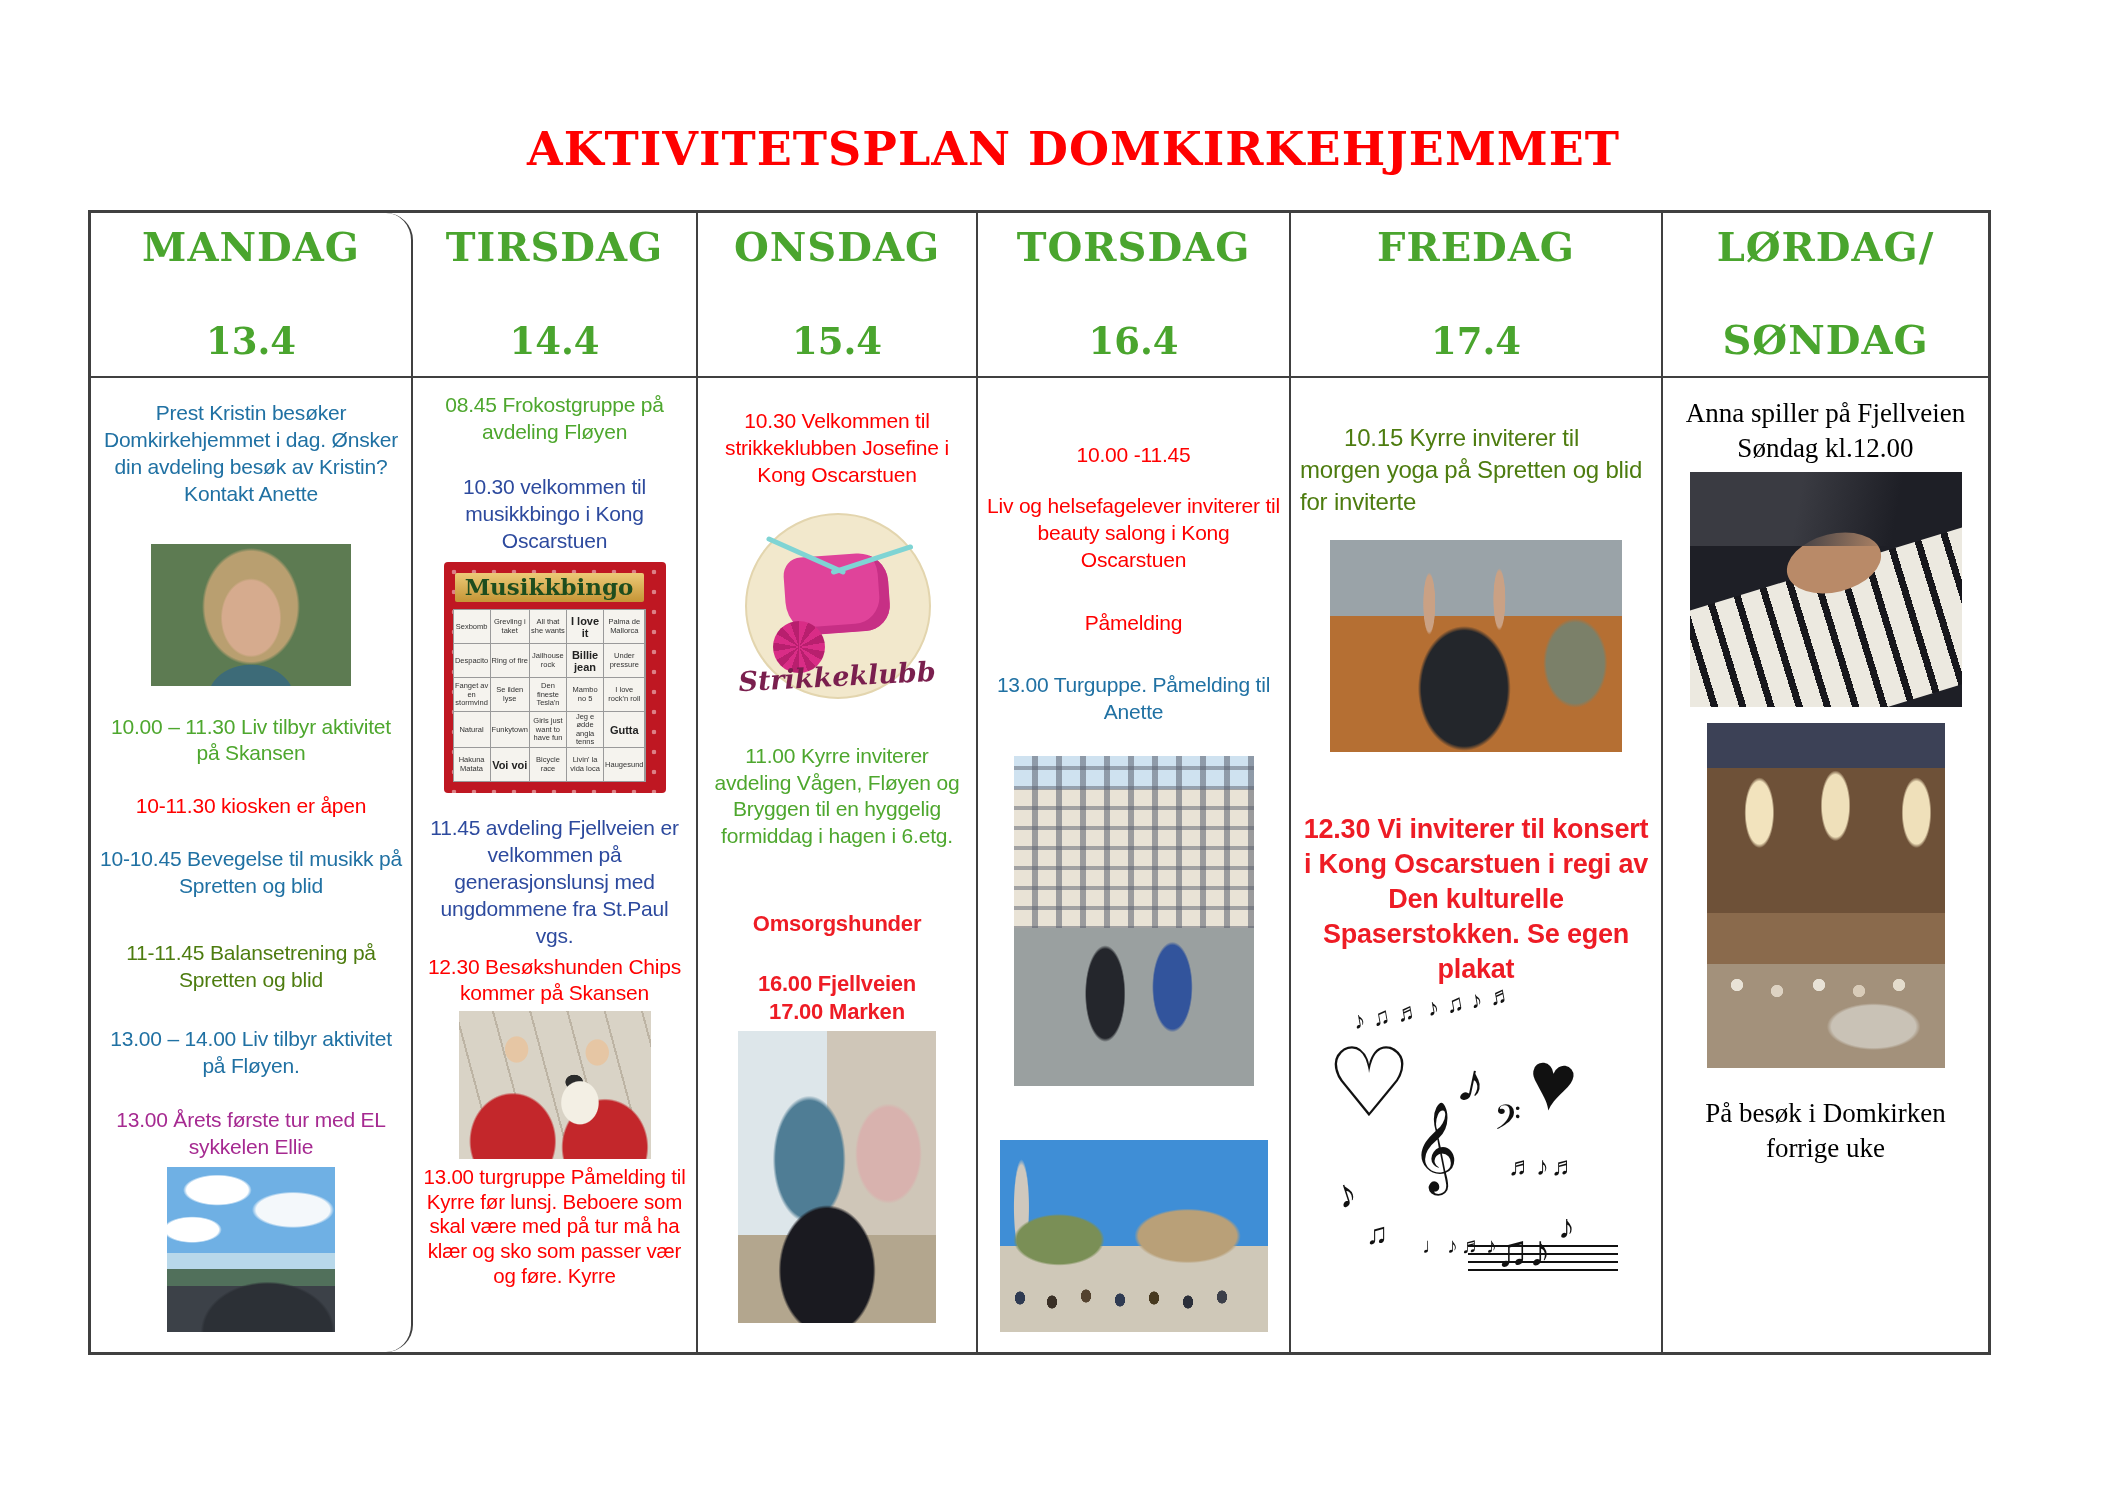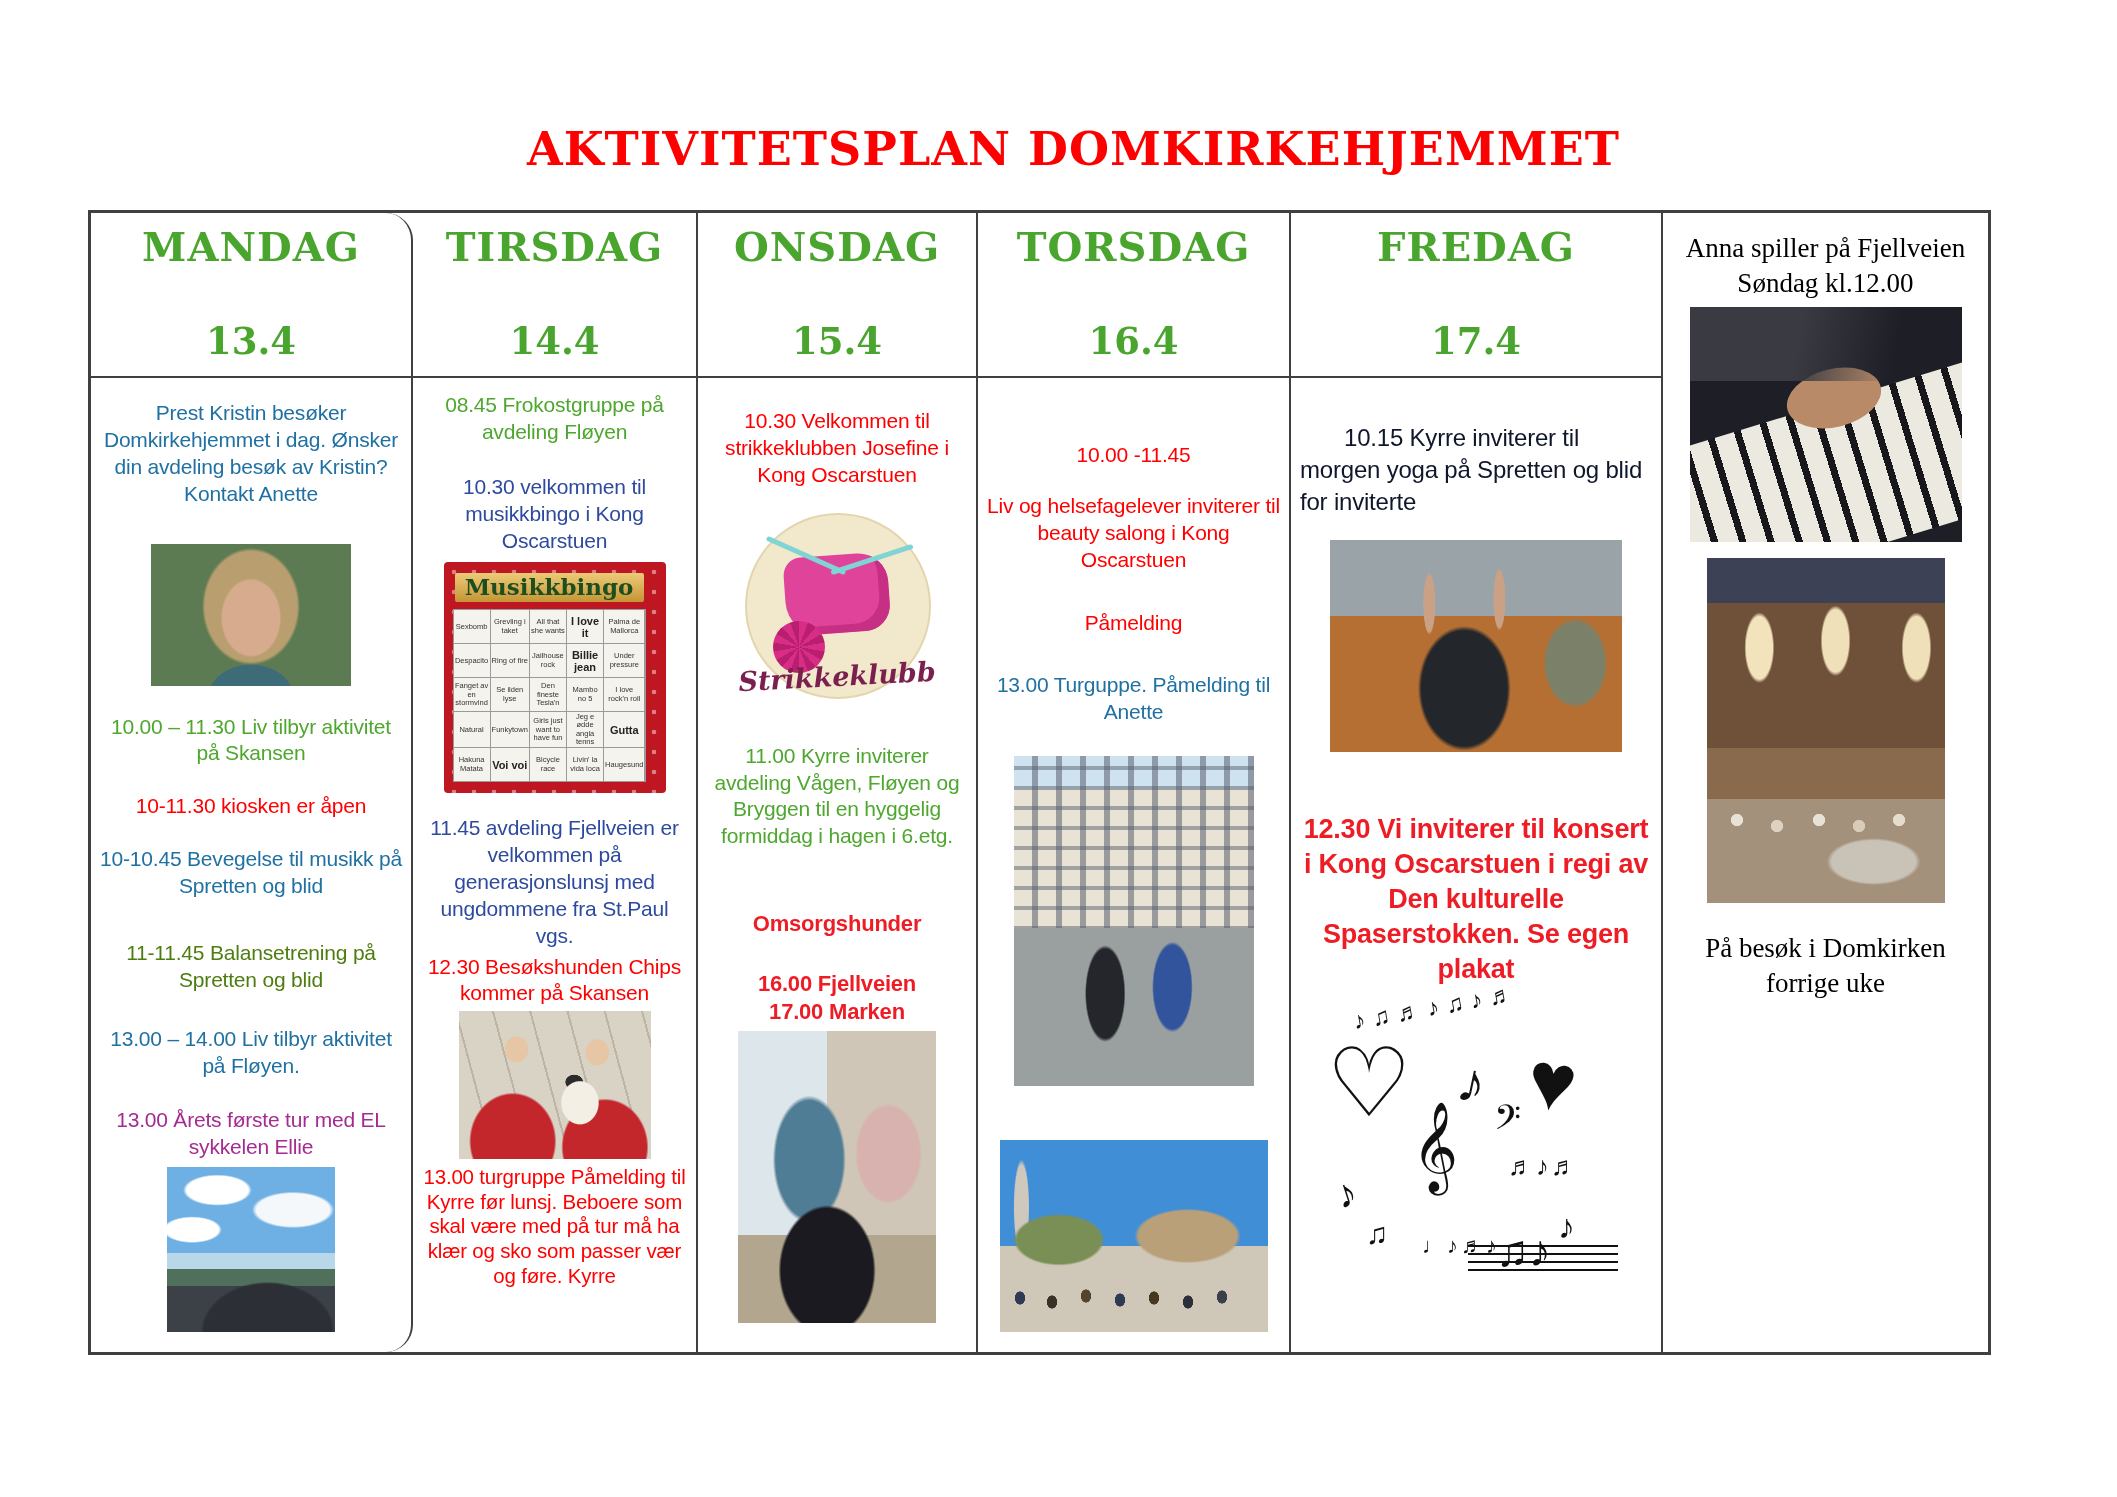--- a/index.html
+++ b/index.html
@@ -37,21 +37,21 @@
   }
 
   .t{font-size:21px;line-height:1.28;margin:0;letter-spacing:-0.2px;}
   .teal{color:#2071a3;}
   .navy{color:#2d4a9e;}
   .green{color:#4ea72e;}
   .red{color:#ff0000;}
   .purple{color:#4d7c0f;}
   .magenta{color:#a62a91;}
   .redbold{color:#ee1c25;font-weight:bold;}
-  .blacktxt{color:#0f172a;}
+  .blacktxt{color:#4d7c0f;}
   .seriftxt{font-family:"Liberation Serif",serif;color:#000;font-size:27px;line-height:1.3;letter-spacing:0;}
 
   .fri-black{font-size:24px;line-height:1.33;text-align:left;align-self:stretch;text-indent:44px;}
   .fri-red{font-size:27px;line-height:1.3;}
   .small-red{font-size:20.5px;line-height:1.2;}
   .onsdag-bold{font-size:22px;}
 
   .mt4{margin-top:4px;}.mt6{margin-top:6px;}.mt8{margin-top:8px;}
   .mt16{margin-top:16px;}.mt22{margin-top:22px;}.mt24{margin-top:24px;}.mt26{margin-top:26px;}
   .mt28{margin-top:28px;}.mt30{margin-top:30px;}.mt32{margin-top:32px;}.mt36{margin-top:36px;}
@@ -321,20 +321,24 @@
         <span class="m-sc2">♫</span>
         <span class="m-cluster">♩♪♬♪</span>
         <span class="m-radiant">♪</span>
         <div class="m-staff"></div>
         <span class="m-bottom">♫♪</span>
       </div>
     </div>
   </div>
 
   <div class="col w5">
+    <div class="hdr hdr-weekend">
+      <p class="dayname">LØRDAG/</p>
+      <p class="dayname">SØNDAG</p>
+    </div>
     <div class="bodycell">
       <p class="t seriftxt mt4">Anna spiller på Fjellveien Søndag kl.12.00</p>
       <div class="photo photo-piano mt6">
         <div class="piano-keys"></div>
         <div class="piano-hand"></div>
         <div class="piano-shadow"></div>
       </div>
       <div class="photo photo-church mt16"></div>
       <p class="t seriftxt mt28">På besøk i Domkirken forrige uke</p>
     </div>

